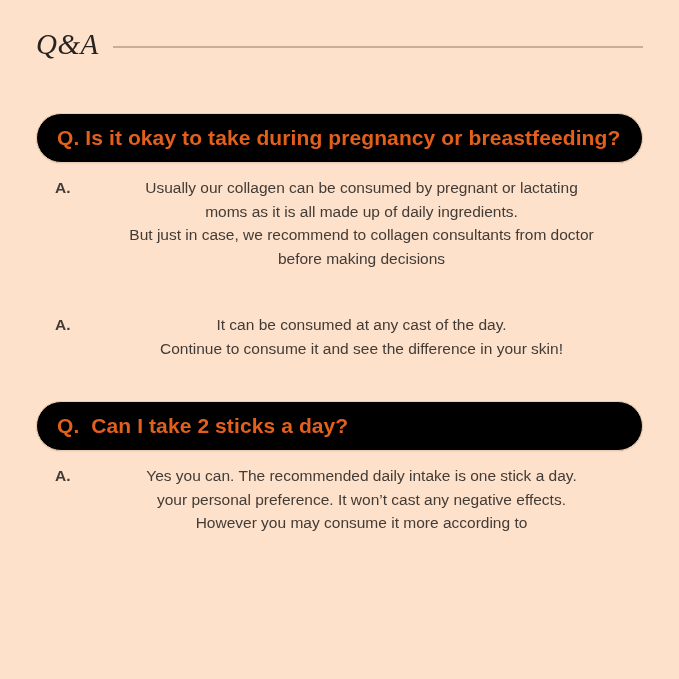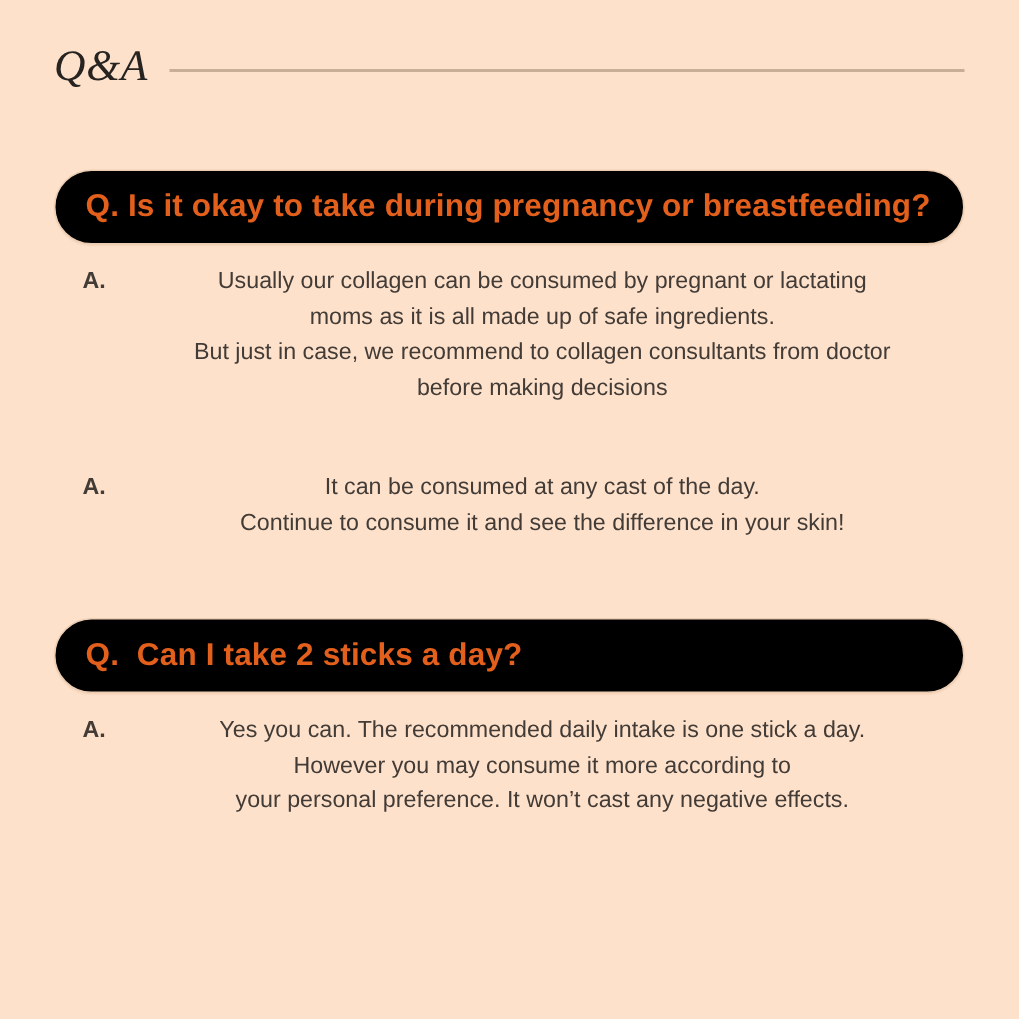--- a/index.html
+++ b/index.html
@@ -35,21 +35,21 @@
   .rule {
     flex: 1 1 auto;
     height: 2px;
     background: #c9ae97;
     margin-left: 14px;
     margin-top: 5px;
   }
   .qa-item { }
   .qa-item-0 { margin-top: 52px; }
   .qa-item-1 { margin-top: 43px; }
-  .qa-item-2 { margin-top: 52px; }
+  .qa-item-2 { margin-top: 41px; }
   .pill {
     background: #000000;
     border: 1px solid #eccdb2;
     border-radius: 26px;
     height: 50px;
     display: flex;
     align-items: center;
     padding: 0 20px;
     box-sizing: border-box;
     box-shadow: 0 1px 1px rgba(190, 140, 100, 0.15);
@@ -89,21 +89,21 @@
   </header>
 
   <section class="qa-item qa-item-0">
     <div class="pill">
       <span class="q-text">Q. Is it okay to take during pregnancy or breastfeeding?</span>
     </div>
     <div class="answer">
       <span class="a-marker">A.</span>
       <div class="a-lines">
         <div class="a-line">Usually our collagen can be consumed by pregnant or lactating</div>
-        <div class="a-line">moms as it is all made up of safe ingredients.</div>
+        <div class="a-line">moms as it is all made up of daily ingredients.</div>
         <div class="a-line">But just in case, we recommend to collagen consultants from doctor</div>
         <div class="a-line">before making decisions</div>
       </div>
     </div>
   </section>
 
   <section class="qa-item qa-item-1">
     <div class="answer">
       <span class="a-marker">A.</span>
       <div class="a-lines">
@@ -114,19 +114,19 @@
   </section>
 
   <section class="qa-item qa-item-2">
     <div class="pill">
       <span class="q-text">Q.  Can I take 2 sticks a day?</span>
     </div>
     <div class="answer">
       <span class="a-marker">A.</span>
       <div class="a-lines">
         <div class="a-line">Yes you can. The recommended daily intake is one stick a day.</div>
+        <div class="a-line">your personal preference. It won’t cast any negative effects.</div>
         <div class="a-line">However you may consume it more according to</div>
-        <div class="a-line">your personal preference. It won’t cast any negative effects.</div>
       </div>
     </div>
   </section>
 
 </div>
 
 </body></html>

